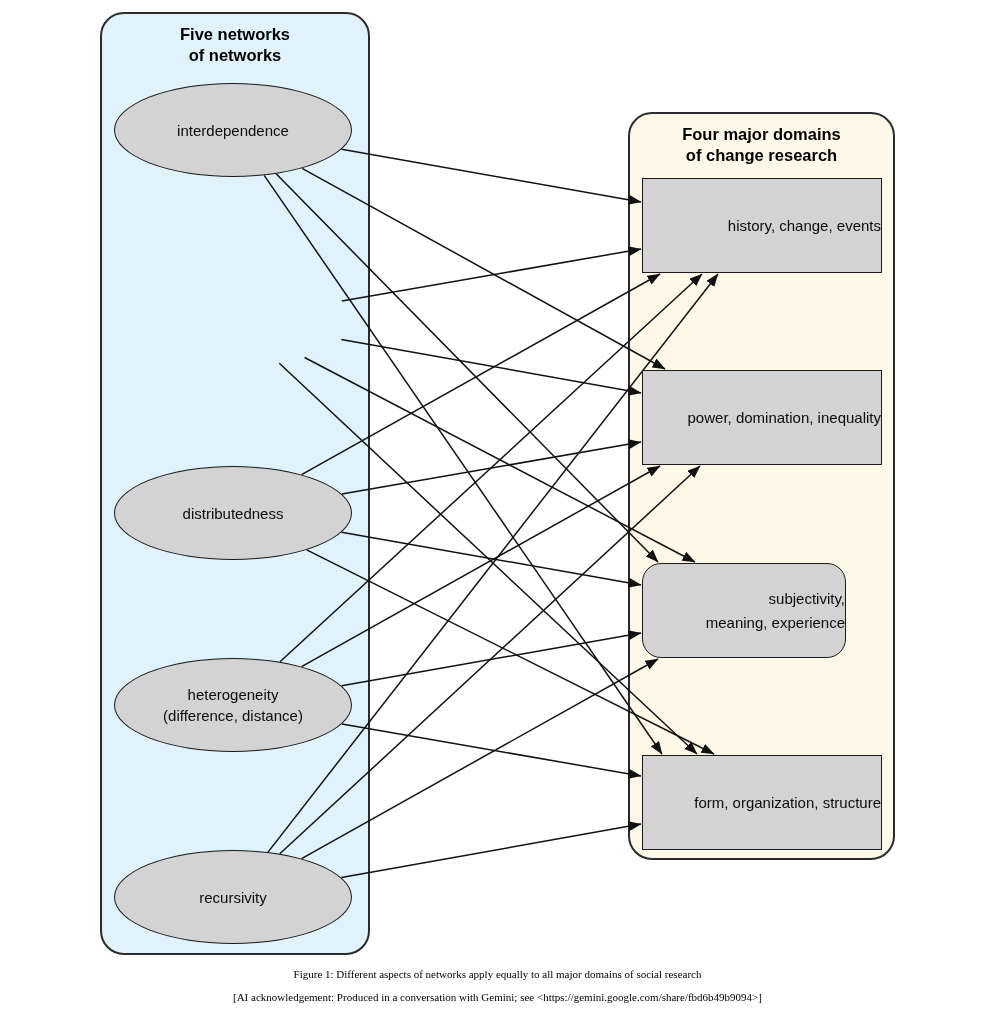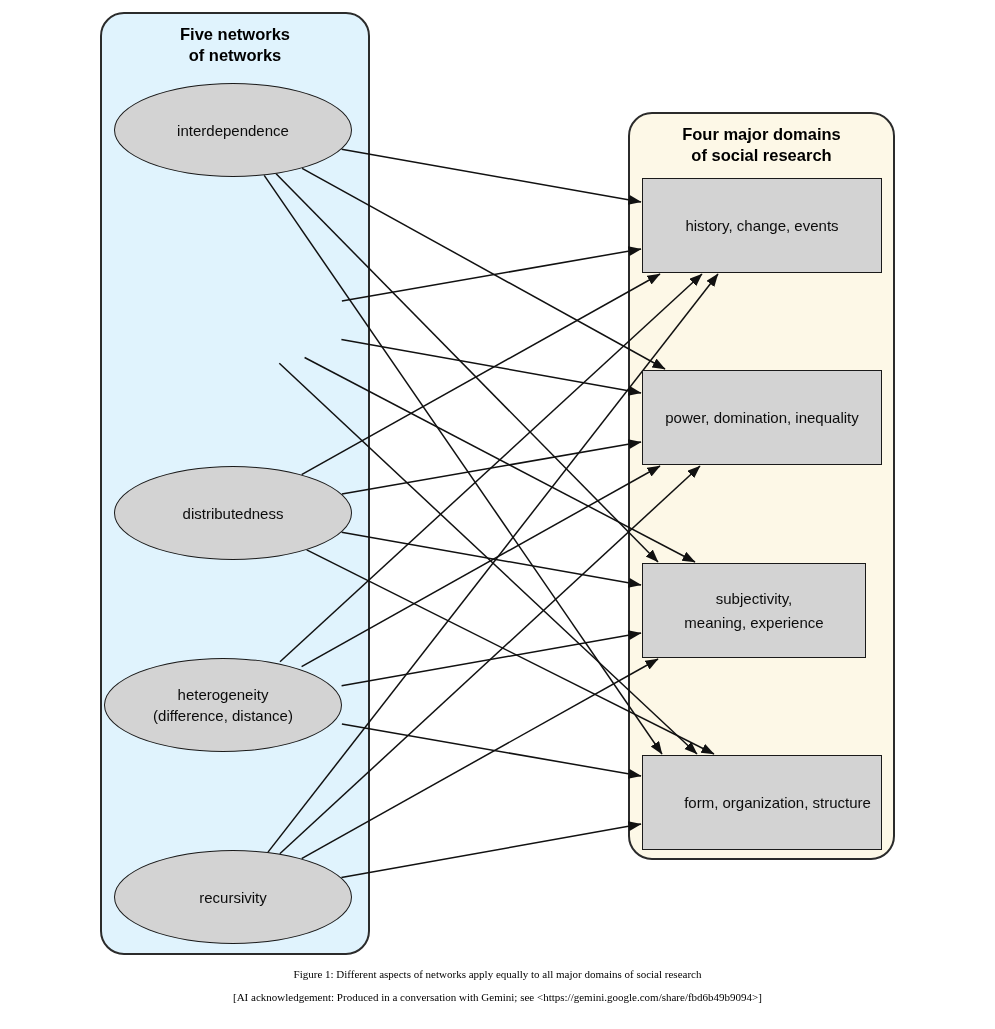--- a/index.html
+++ b/index.html
@@ -44,20 +44,21 @@
     color: #0c0c0c;
     font-size: 15px;
   }
   .node.ellipse {
     border-radius: 50%;
     line-height: 21px;
   }
   .node.rect {
     border-width: 1.8px;
     line-height: 24px;
+    align-items: flex-end;
   }
   #edges-layer {
     position: absolute;
     left: 0;
     top: 0;
     pointer-events: none;
   }
   #figure-caption {
     position: absolute;
     left: 0;
@@ -78,21 +79,21 @@
   <div class="panel" style="left: 100px; top: 12px; width: 270px; height: 943px; background: rgb(224, 243, 253);">
     <div class="panel-title">
       <div>Five networks</div>
       <div>of networks</div>
     </div>
   </div>
 
   <div class="panel" style="left: 628px; top: 112px; width: 267px; height: 748px; background: rgb(253, 248, 231);">
     <div class="panel-title">
       <div>Four major domains</div>
-      <div>of social research</div>
+      <div>of change research</div>
     </div>
   </div>
 
   <svg id="edges-layer" width="995" height="1029" viewBox="0 0 995 1029">
     <defs>
       <marker id="arrowhead" markerUnits="userSpaceOnUse" markerWidth="14" markerHeight="11" refX="12.5" refY="5" orient="auto">
         <path d="M0,0 L13,5 L0,10 z" fill="#111111"></path>
       </marker>
     </defs>
   <line x1="341.6" y1="149.2" x2="641" y2="202" stroke="#111111" stroke-width="1.5" marker-end="url(#arrowhead)"></line>
@@ -118,38 +119,38 @@
     </svg>
 
   <div class="node ellipse" style="left: 114px; top: 83px; width: 238px; height: 94px; background: rgb(211, 211, 211);">
     <div>interdependence</div>
     <div></div>
   </div>
   <div class="node ellipse" style="left: 114px; top: 466px; width: 238px; height: 94px; background: rgb(211, 211, 211);">
     <div>distributedness</div>
     <div></div>
   </div>
-  <div class="node ellipse" style="left: 104px; top: 658px; width: 238px; height: 94px; background: rgb(211, 211, 211);">
+  <div class="node ellipse" style="left: 114px; top: 658px; width: 238px; height: 94px; background: rgb(211, 211, 211);">
     <div>heterogeneity</div>
     <div>(difference, distance)</div>
   </div>
   <div class="node ellipse" style="left: 114px; top: 850px; width: 238px; height: 94px; background: rgb(211, 211, 211);">
     <div>recursivity</div>
     <div></div>
   </div>
 
   <div class="node rect" style="left: 642px; top: 178px; width: 240px; height: 95px; background: rgb(211, 211, 211);">
     <div>history, change, events</div>
     <div></div>
   </div>
   <div class="node rect" style="left: 642px; top: 370px; width: 240px; height: 95px; background: rgb(211, 211, 211);">
     <div>power, domination, inequality</div>
     <div></div>
   </div>
-  <div class="node rect" style="left: 642px; top: 563px; width: 224px; height: 95px; background: rgb(211, 211, 211);">
+  <div class="node rect" style="left: 642px; top: 563px; width: 204px; height: 95px; background: rgb(211, 211, 211); border-radius: 19px;">
     <div>subjectivity,</div>
     <div>meaning, experience</div>
   </div>
   <div class="node rect" style="left: 642px; top: 755px; width: 240px; height: 95px; background: rgb(211, 211, 211); padding-left: 31px;">
     <div>form, organization, structure</div>
     <div></div>
   </div>
 
   <div id="figure-caption">
     <div>Figure 1: Different aspects of networks apply equally to all major domains of social research</div>

